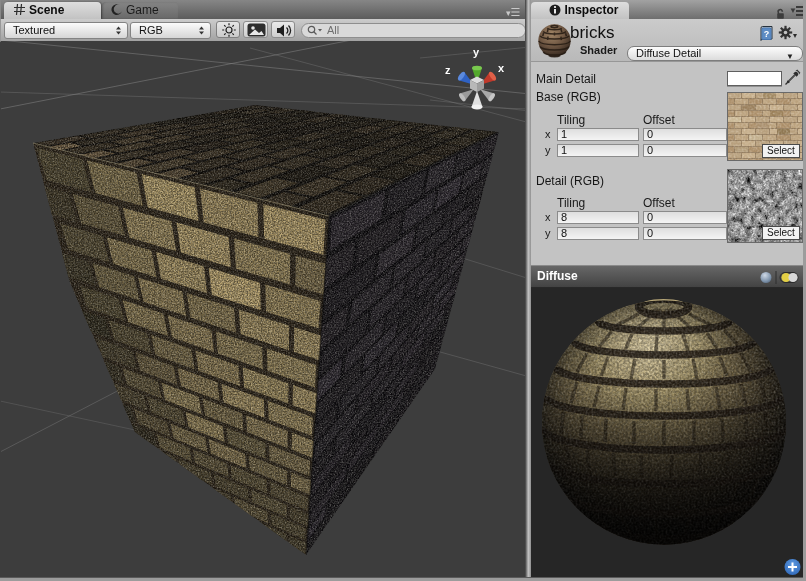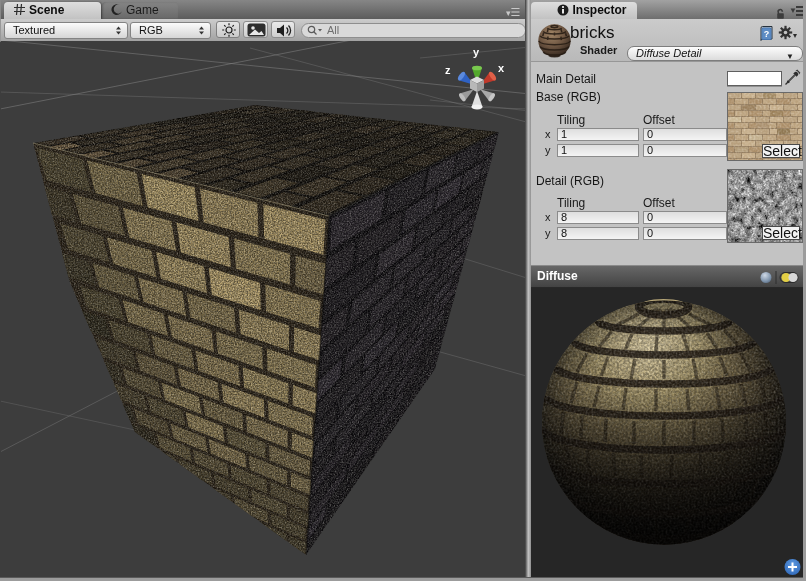--- a/index.html
+++ b/index.html
@@ -15,29 +15,29 @@
 #dd1{left:3px;width:122px;}
 #dd2{left:129px;width:79px;}
 .tbtn{position:absolute;top:2px;height:17px;background:linear-gradient(#e9e9e9,#cfcfcf);border:1px solid #808080;border-radius:3px;box-sizing:border-box;}
 #search{left:300px;top:4px;width:223px;height:13px;background:#d9d9d9;border:1px solid #8e8e8e;border-radius:8px;font-size:11px;color:#6f6f6f;line-height:13px;}
 #vp{left:1px;top:41px;width:524px;height:536px;}
 #divider{left:525px;top:0;width:6px;height:577px;background:linear-gradient(90deg,#3a3a3a,#c2c2c2 55%,#8f8f8f);}
 #bborder{left:0;top:577px;width:806px;height:4px;background:#9c9c9c;border-top:1px solid #5a5a5a;box-sizing:border-box;}
 #rborder{left:803px;top:0;width:3px;height:581px;background:#9c9c9c;}
 #insp{left:531px;top:0;width:272px;height:577px;background:#c3c3c3;}
 #itabs{position:absolute;left:0;top:0;width:272px;height:19px;background:linear-gradient(#a2a2a2,#6e6e6e);}
-#insptab{left:0px;width:98px;padding-left:8px;text-align:center;}
+#insptab{left:0px;width:98px;padding-left:0;text-align:center;}
 #ihead{position:absolute;left:0;top:19px;width:272px;height:43px;background:linear-gradient(#cbcbcb,#b9b9b9);border-bottom:1px solid #979797;box-sizing:border-box;}
 .lbl{position:absolute;font-size:12px;color:#161616;}
 .slbl{position:absolute;font-size:11px;color:#1a1a1a;}
 .fld{position:absolute;height:11px;background:linear-gradient(#dedede,#f4f4f4);border:1px solid #8b8b8b;font-size:11px;color:#111;line-height:11px;padding-left:3px;}
-#shaderdd{position:absolute;left:96px;top:27px;width:166px;height:13px;background:linear-gradient(#fcfcfc,#dcdcdc);border:1px solid #7d7d7d;border-radius:7px;font-size:11px;color:#111;line-height:13px;padding-left:8px;font-style:italic;}
+#shaderdd{position:absolute;left:96px;top:27px;width:166px;height:13px;background:linear-gradient(#fcfcfc,#dcdcdc);border:1px solid #7d7d7d;border-radius:7px;font-size:11px;color:#111;line-height:13px;padding-left:8px;}
 #swatch{position:absolute;left:196px;top:71px;width:53px;height:13px;background:#fff;border:1px solid #5f5f5f;box-shadow:0 1px 0 rgba(0,0,0,.25);}
 .thumb{position:absolute;left:197px;width:70px;border:2px solid #909090;outline:1px solid #6a6a6a;background:#555;}
-.selbtn{position:absolute;right:0px;bottom:0px;width:36px;height:12px;background:#f2f2f2;border:1px solid #4a4a4a;font-size:14px;color:#111;line-height:12px;text-align:center;}
+.selbtn{position:absolute;right:0px;bottom:0px;width:36px;height:12px;background:#f2f2f2;border:1px solid #4a4a4a;font-size:10px;color:#111;line-height:12px;text-align:center;}
 #pvhead{position:absolute;left:0;top:265px;width:272px;height:23px;background:linear-gradient(#676767,#434343);border-top:1px solid #8a8a8a;border-bottom:1px solid #282828;box-sizing:border-box;color:#fff;font-size:12px;font-weight:bold;line-height:21px;}
 #pvbody{position:absolute;left:0;top:288px;width:272px;height:289px;background:#262626;}
 </style>
 </head>
 <body>
 <div id="app">
   <div class="abs" id="ltabs">
     <div class="tab" id="scenetab"><span style="margin-left:10px"><svg width="11" height="11" viewBox="0 0 11 11" style="vertical-align:-1px">
             <g stroke="#2e2e2e" stroke-width="1.2" fill="none">
               <path d="M3.5,0 L2.5,11 M7.5,0 L6.5,11 M0,3.5 L11,3.5 M0,7.5 L11,7.5"></path>

